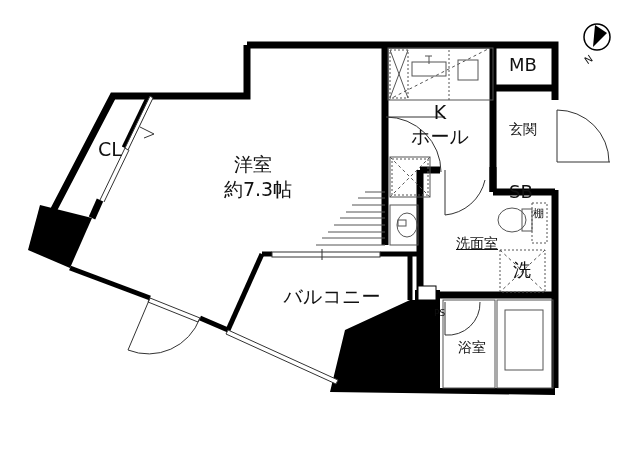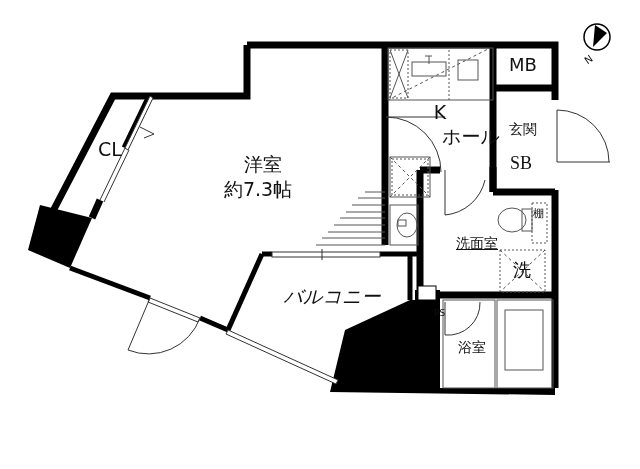--- a/index.html
+++ b/index.html
@@ -118,26 +118,26 @@
     <rect x="418" y="286" width="18" height="14" fill="#fff" stroke="#000"></rect>
   </g>
 
   <g transform="translate(597,37)">
     <circle r="13" fill="#fff" stroke="#000" stroke-width="1.5"></circle>
     <polygon points="-2,-12 10,-4 -4,10" fill="#000"></polygon>
   </g>
 </svg>
 
 <div class="lbl" style="left:98px;top:140px;font-size:19px;">CL</div>
-<div class="lbl c" style="left:263px;top:155px;font-size:19px;">洋室</div>
+<div class="lbl c" style="left:253px;top:155px;font-size:19px;">洋室</div>
 <div class="lbl c" style="left:258px;top:180px;font-size:19px;">約7.3帖</div>
 <div class="lbl c" style="left:440px;top:103px;font-size:19px;">K</div>
-<div class="lbl c" style="left:440px;top:127px;font-size:19px;margin-left:31px;">ホール</div>
+<div class="lbl c" style="left:440px;top:127px;font-size:19px;">ホール</div>
 <div class="lbl c" style="left:523px;top:56px;font-size:18px;">MB</div>
 <div class="lbl c" style="left:523px;top:122px;font-size:14px;">玄関</div>
-<div class="lbl c" style="left:521px;top:154px;font-size:18px;font-family:Liberation Serif, serif;">SB</div>
+<div class="lbl c" style="left:521px;top:183px;font-size:18px;">SB</div>
 <div class="lbl" style="left:533px;top:208px;font-size:11px;">棚</div>
 <div class="lbl c" style="left:477px;top:236px;font-size:14px;text-decoration:underline;">洗面室</div>
 <div class="lbl c" style="left:522px;top:261px;font-size:18px;">洗</div>
 <div class="lbl c" style="left:472px;top:340px;font-size:14px;">浴室</div>
-<div class="lbl c" style="left:332px;top:287px;font-size:19px;font-style:italic;">バルコニー</div>
+<div class="lbl c" style="left:332px;top:287px;font-size:19px;">バルコニー</div>
 <div class="lbl" style="left:434px;top:288px;font-size:9px;margin-top:21px;">PS</div>
 <div class="lbl" style="left:585px;top:55px;font-size:10px;transform:rotate(-35deg);">N</div>
 
 </body></html>

